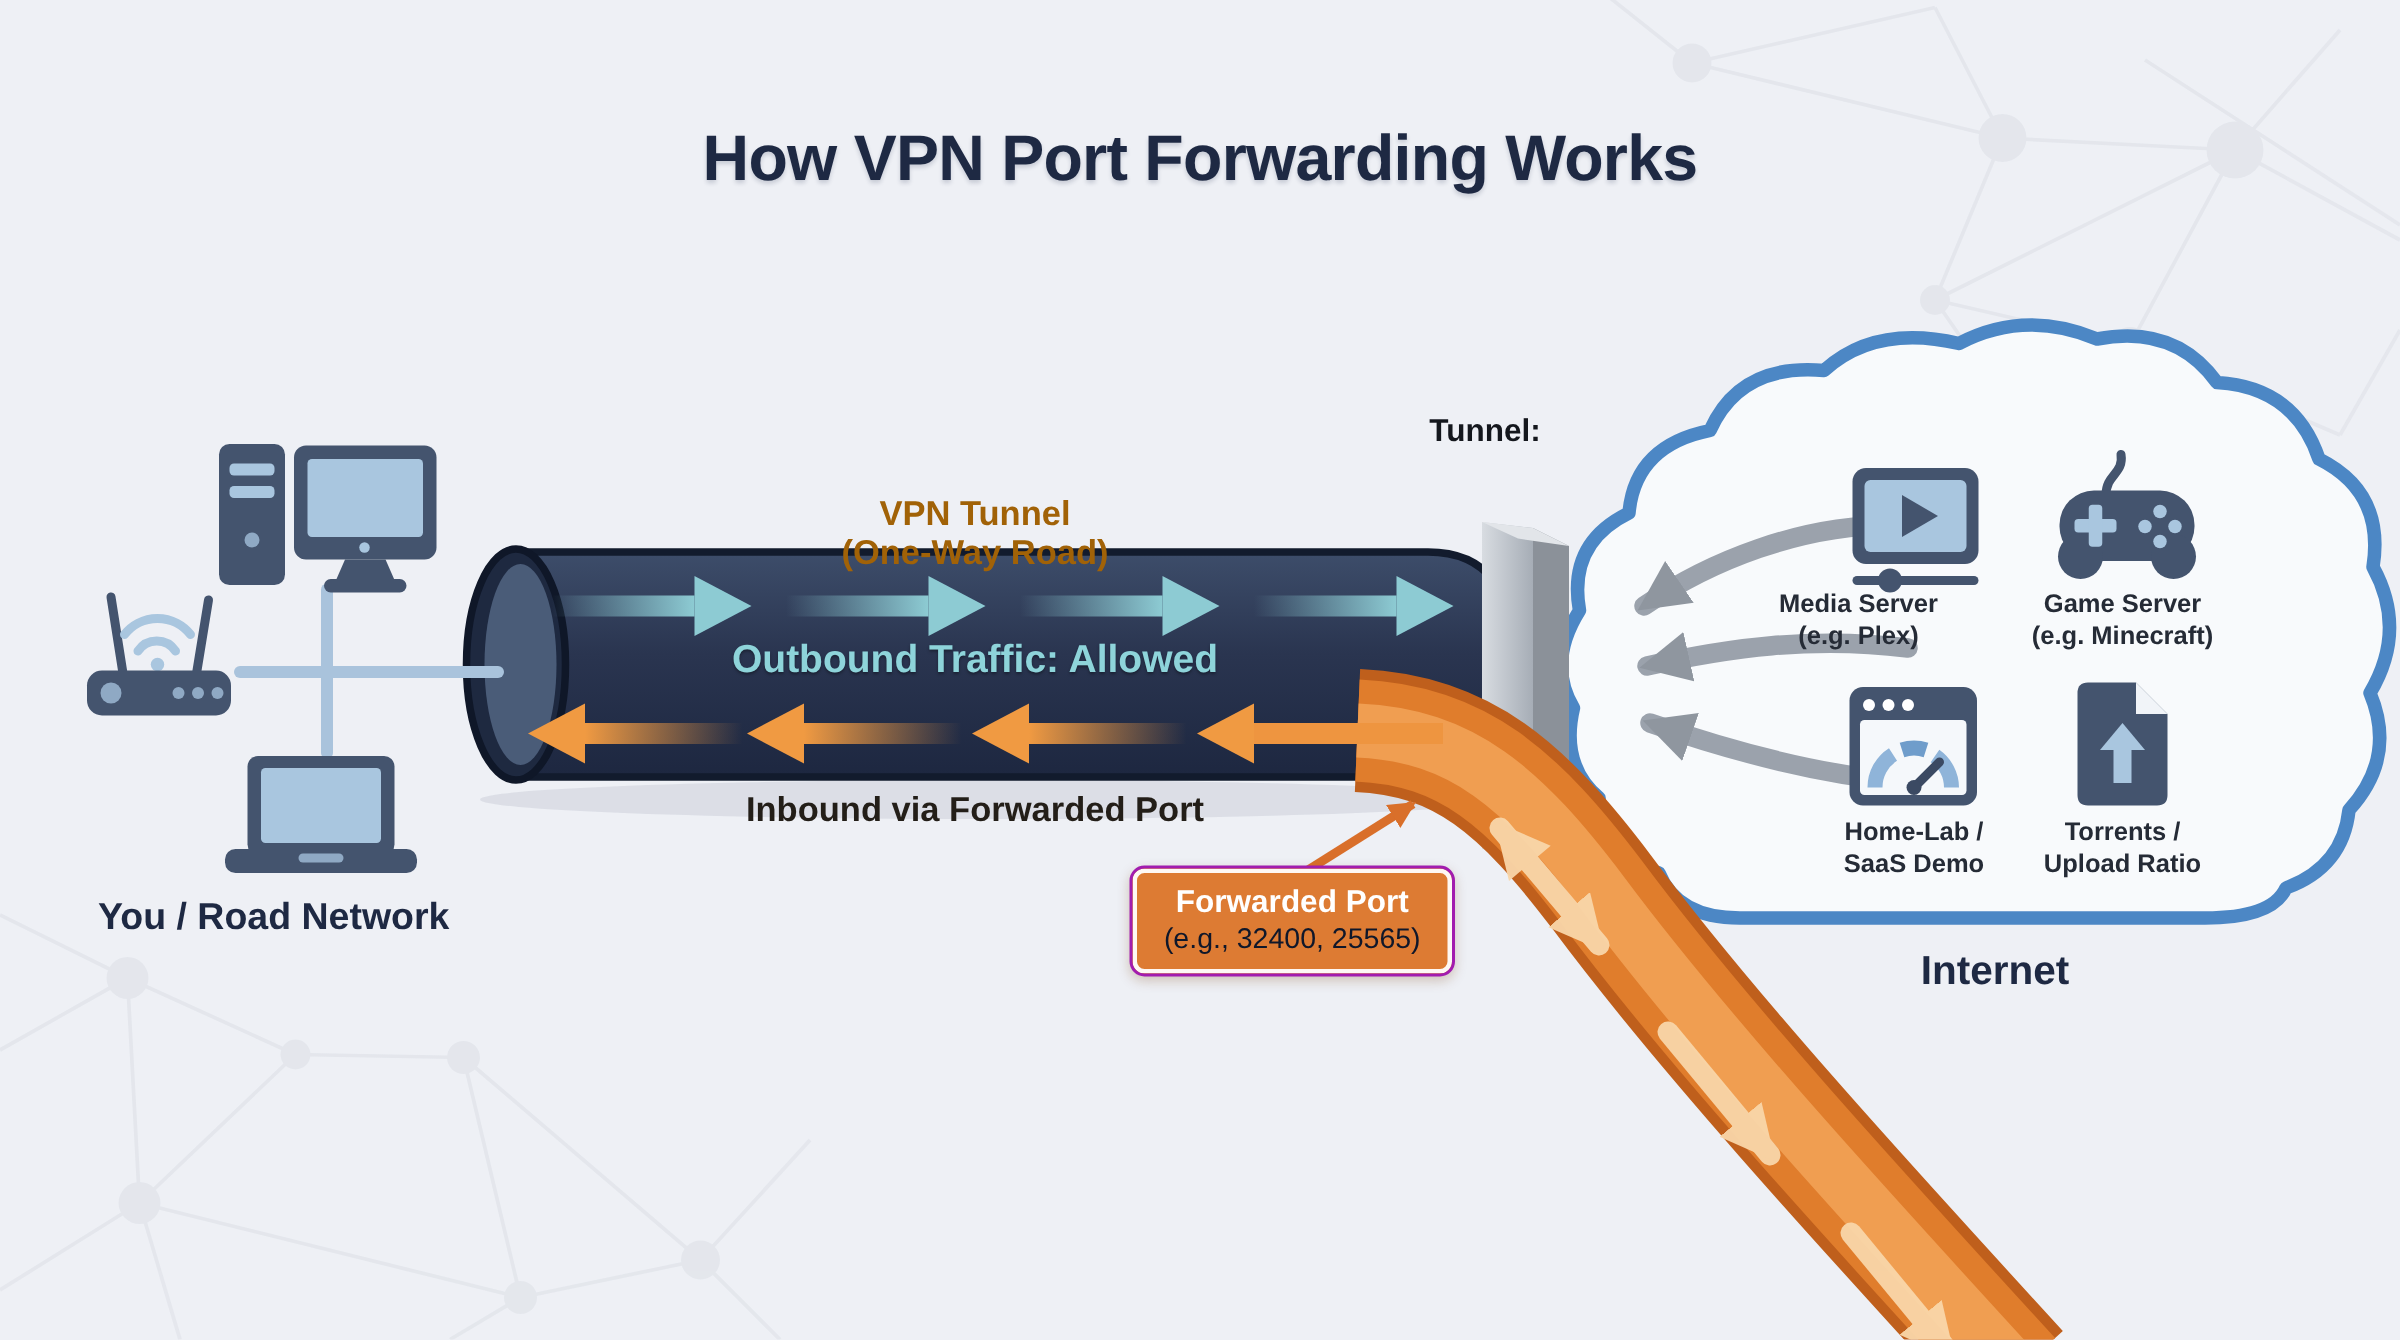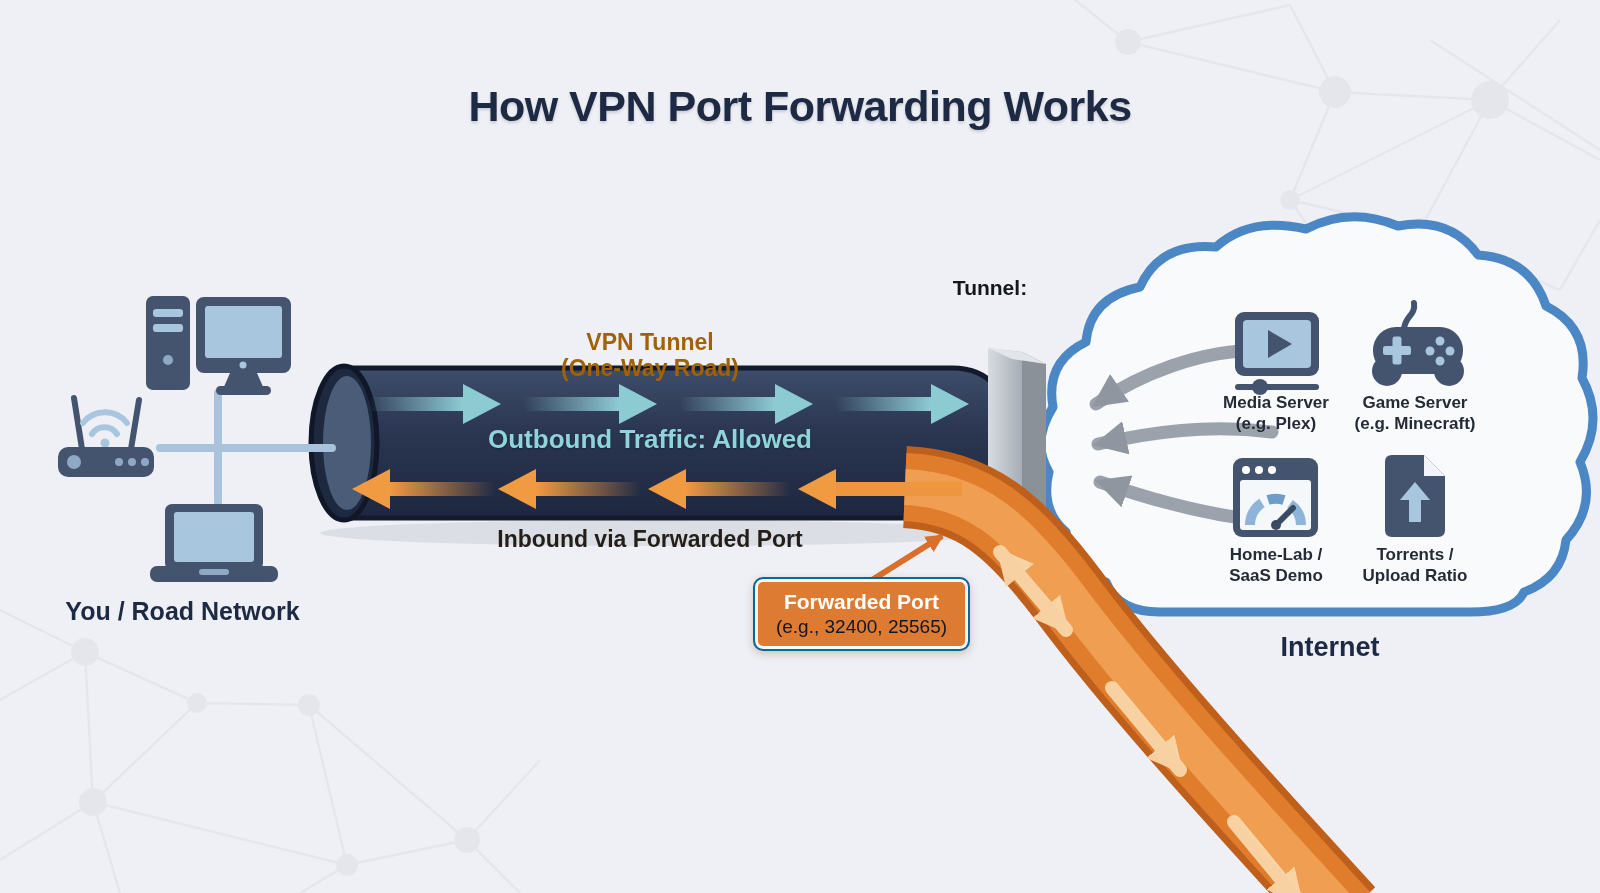--- a/index.html
+++ b/index.html
@@ -17,27 +17,27 @@
     font-size:43px;font-weight:800;letter-spacing:-0.5px;
     color:#1e2943;text-shadow:0 2px 3px rgba(30,40,70,0.18);
   }
   .tunnel-label{left:470px;top:300px;width:360px;font-size:23px;font-weight:700;line-height:1.15;color:#a16207;margin-top:29px;}
   .blocked-label{left:855px;top:275px;width:270px;font-size:21px;font-weight:700;line-height:1.2;color:#14171d;}
   .outbound-label{left:440px;top:424px;width:420px;font-size:26px;font-weight:700;color:#8ed4da;text-shadow:0 1px 2px rgba(0,0,0,0.35);text-align:center;}
   .inbound-label{left:440px;top:526px;width:420px;font-size:23px;font-weight:700;color:#231e18;}
   .home-label{left:35px;top:597px;width:295px;font-size:25px;font-weight:700;color:#1e2943;}
   .internet-label{left:1230px;top:632px;width:200px;font-size:27px;font-weight:700;color:#1e2943;}
   .svc{font-size:17px;font-weight:700;line-height:1.25;color:#252b36;}
-  .svc-media{left:1191px;top:392px;width:170px;}
+  .svc-media{left:1154px;top:392px;width:170px;}
   .svc-game{left:1325px;top:392px;width:180px;text-align:center;}
   .svc-homelab{left:1191px;top:544px;width:170px;}
   .svc-torrents{left:1325px;top:544px;width:180px;}
   .fwd-box{
     position:absolute;left:753px;top:577px;width:213px;height:70px;
-    background:#dd7b33;border:2px solid #0369a1;border-radius:10px;
+    background:#dd7b33;border:2px solid #a21caf;border-radius:10px;
     box-shadow:inset 0 0 0 3px rgba(255,255,255,0.95), 0 3px 8px rgba(120,60,10,0.25);
     display:flex;flex-direction:column;align-items:center;justify-content:center;
     text-align:center;line-height:1.25;
   }
   .fwd-box .l1{color:#ffffff;font-size:21px;font-weight:700;}
   .fwd-box .l2{color:#0f172a;font-size:19px;font-weight:400;}
 </style>
 </head>
 <body>
 

